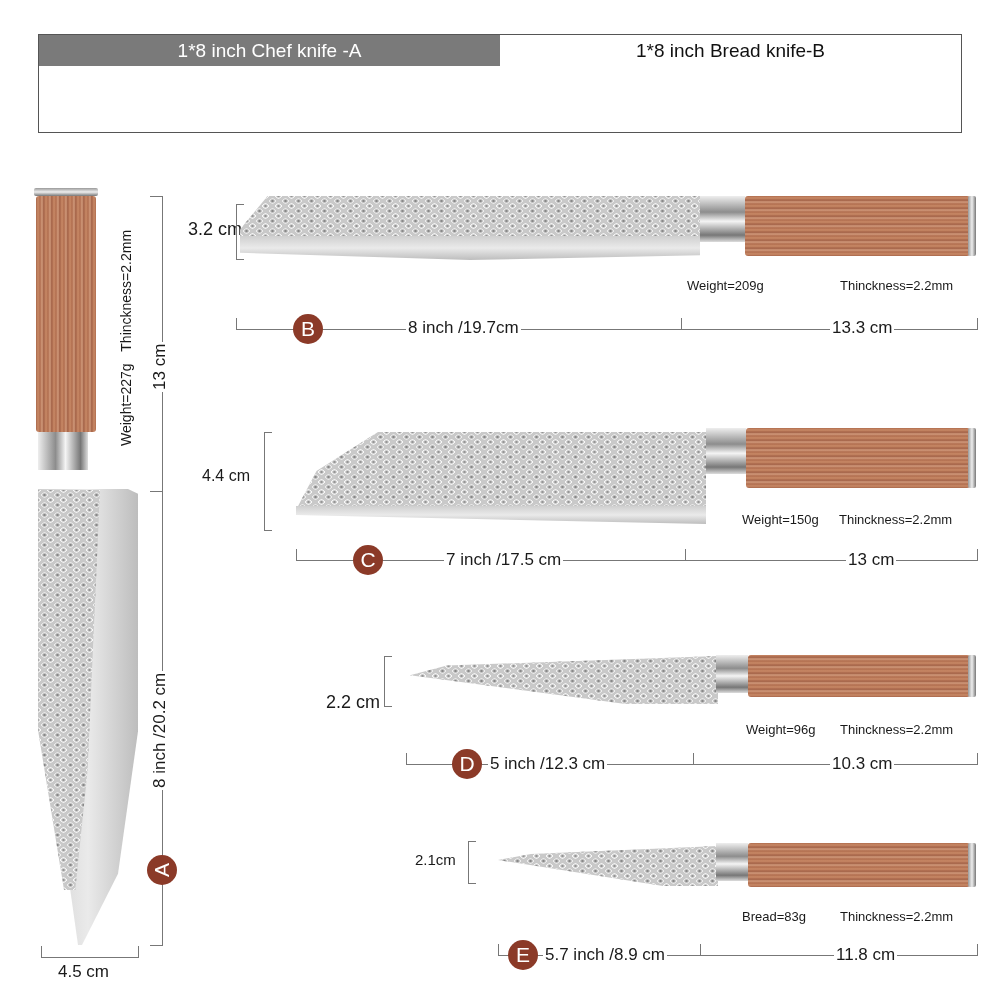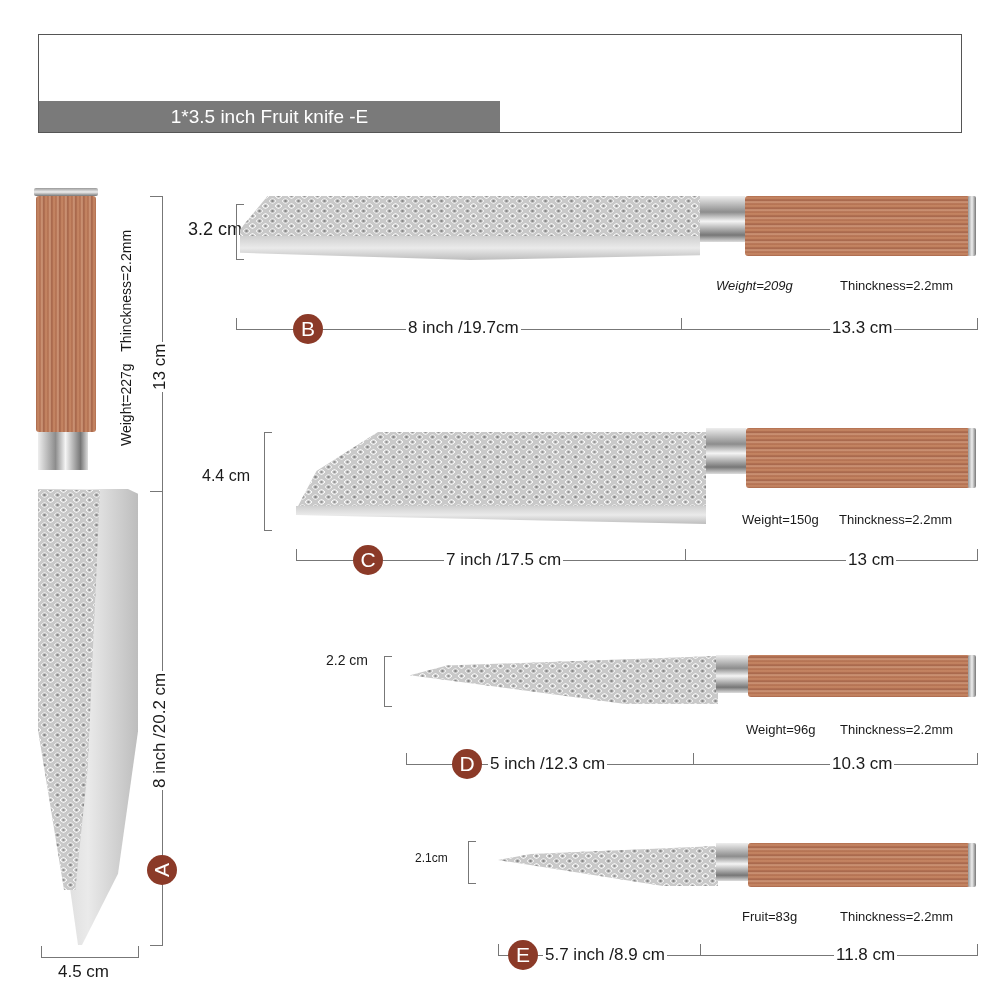--- a/index.html
+++ b/index.html
@@ -35,21 +35,22 @@
     background-size:13px 10px, 13px 10px;
     background-position:0 0, 6px 5px;
   }
   .edge { background:linear-gradient(180deg,#cfcfcf,#eaeaea 50%,#bdbdbd); }
   .edge.v { background:linear-gradient(90deg,#cfcfcf,#eaeaea 50%,#bdbdbd); }
 </style>
 </head>
 <body>
 
 <div class="spec-table">
-  <div class="cell dark" style="left:0;top:66px;width:461px;height:31px;">1*3.5 inch Fruit knife -E</div>
+  <div class="cell dark" style="left:0;top:0;width:461px;height:31px;">1*8 inch Chef knife -A</div>
+  <div class="cell light" style="left:461px;top:0;width:461px;height:31px;">1*8 inch Bread knife-B</div>
   <div class="cell light" style="left:461px;top:68px;width:461px;height:29px;"></div>
 </div>
 
 <div>
   <div class="abs endcap h" style="left:34px;top:188px;width:64px;height:8px;"></div>
   <div class="abs wood v" style="left:36px;top:196px;width:60px;height:236px;"></div>
   <div class="abs bolster v" style="left:38px;top:432px;width:50px;height:38px;"></div>
   <div class="abs hammered" style="left:38px;top:490px;width:62px;height:400px;clip-path:polygon(0 0,100% 0,80% 70%,60% 100%,42% 100%,0 60%);"></div>
   <div class="abs edge v" style="left:38px;top:470px;width:100px;height:475px;clip-path:polygon(0 4%,90% 4%,100% 5%,100% 55%,80% 85%,44% 100%,40% 100%,0 40%);z-index:-1;"></div>
 
@@ -76,21 +77,21 @@
   <div class="vline" style="left:236px;top:204px;height:55px;"></div>
   <div class="hline" style="left:236px;top:204px;width:8px;"></div>
   <div class="hline" style="left:236px;top:259px;width:8px;"></div>
 
   <div class="abs hammered" style="left:240px;top:196px;width:460px;height:42px;clip-path:polygon(6% 0,100% 0,100% 100%,0 100%,0 80%);"></div>
   <div class="abs edge" style="left:240px;top:236px;width:460px;height:24px;clip-path:polygon(0 0,100% 0,100% 80%,50% 100%,0 70%);"></div>
   <div class="abs bolster" style="left:700px;top:196px;width:45px;height:46px;"></div>
   <div class="abs wood" style="left:745px;top:196px;width:225px;height:60px;"></div>
   <div class="abs endcap" style="left:968px;top:196px;width:8px;height:60px;"></div>
 
-  <div class="label nobg small" style="left:714px;top:278px;font-style:italic;">Weight=209g</div>
+  <div class="label nobg small" style="left:685px;top:278px;">Weight=209g</div>
   <div class="label nobg small" style="left:838px;top:278px;">Thinckness=2.2mm</div>
 
   <div class="hline" style="left:236px;top:329px;width:742px;"></div>
   <div class="vline" style="left:236px;top:318px;height:12px;"></div>
   <div class="vline" style="left:681px;top:318px;height:12px;"></div>
   <div class="vline" style="left:977px;top:318px;height:12px;"></div>
   <div class="badge" style="left:293px;top:314px;">B</div>
   <div class="label" style="left:406px;top:318px;">8 inch /19.7cm</div>
   <div class="label" style="left:830px;top:318px;">13.3 cm</div>
 </div>
@@ -113,21 +114,21 @@
   <div class="hline" style="left:296px;top:560px;width:682px;"></div>
   <div class="vline" style="left:296px;top:549px;height:12px;"></div>
   <div class="vline" style="left:685px;top:549px;height:12px;"></div>
   <div class="vline" style="left:977px;top:549px;height:12px;"></div>
   <div class="badge" style="left:353px;top:545px;">C</div>
   <div class="label" style="left:444px;top:550px;">7 inch /17.5 cm</div>
   <div class="label" style="left:846px;top:550px;">13 cm</div>
 </div>
 
 <div>
-  <div class="label nobg" style="left:324px;top:652px;font-size:14px;">2.2 cm</div>
+  <div class="label nobg" style="left:324px;top:692px;font-size:18px;">2.2 cm</div>
   <div class="vline" style="left:384px;top:656px;height:50px;"></div>
   <div class="hline" style="left:384px;top:656px;width:8px;"></div>
   <div class="hline" style="left:384px;top:706px;width:8px;"></div>
 
   <div class="abs hammered" style="left:410px;top:656px;width:308px;height:48px;clip-path:polygon(12% 20%,100% 0,100% 100%,70% 100%,0 40%);"></div>
   <div class="abs bolster" style="left:716px;top:655px;width:32px;height:38px;"></div>
   <div class="abs wood" style="left:748px;top:655px;width:222px;height:42px;"></div>
   <div class="abs endcap" style="left:968px;top:655px;width:8px;height:42px;"></div>
 
   <div class="label nobg small" style="left:744px;top:722px;">Weight=96g</div>
@@ -136,31 +137,31 @@
   <div class="hline" style="left:406px;top:764px;width:572px;"></div>
   <div class="vline" style="left:406px;top:753px;height:12px;"></div>
   <div class="vline" style="left:693px;top:753px;height:12px;"></div>
   <div class="vline" style="left:977px;top:753px;height:12px;"></div>
   <div class="badge" style="left:452px;top:749px;">D</div>
   <div class="label" style="left:488px;top:754px;">5 inch /12.3 cm</div>
   <div class="label" style="left:830px;top:754px;">10.3 cm</div>
 </div>
 
 <div>
-  <div class="label nobg" style="left:413px;top:851px;font-size:12px;">2.1cm</div>
+  <div class="label nobg" style="left:413px;top:851px;font-size:15px;">2.1cm</div>
   <div class="vline" style="left:468px;top:841px;height:42px;"></div>
   <div class="hline" style="left:468px;top:841px;width:8px;"></div>
   <div class="hline" style="left:468px;top:883px;width:8px;"></div>
 
   <div class="abs hammered" style="left:498px;top:846px;width:220px;height:40px;clip-path:polygon(15% 20%,100% 0,100% 100%,75% 100%,0 35%);"></div>
   <div class="abs bolster" style="left:716px;top:843px;width:32px;height:38px;"></div>
   <div class="abs wood" style="left:748px;top:843px;width:222px;height:44px;"></div>
   <div class="abs endcap" style="left:968px;top:843px;width:8px;height:44px;"></div>
 
-  <div class="label nobg small" style="left:740px;top:909px;">Fruit=83g</div>
+  <div class="label nobg small" style="left:740px;top:909px;">Bread=83g</div>
   <div class="label nobg small" style="left:838px;top:909px;">Thinckness=2.2mm</div>
 
   <div class="hline" style="left:498px;top:955px;width:480px;"></div>
   <div class="vline" style="left:498px;top:944px;height:12px;"></div>
   <div class="vline" style="left:700px;top:944px;height:12px;"></div>
   <div class="vline" style="left:977px;top:944px;height:12px;"></div>
   <div class="badge" style="left:508px;top:940px;">E</div>
   <div class="label" style="left:543px;top:945px;">5.7 inch /8.9 cm</div>
   <div class="label" style="left:834px;top:945px;">11.8 cm</div>
 </div>

